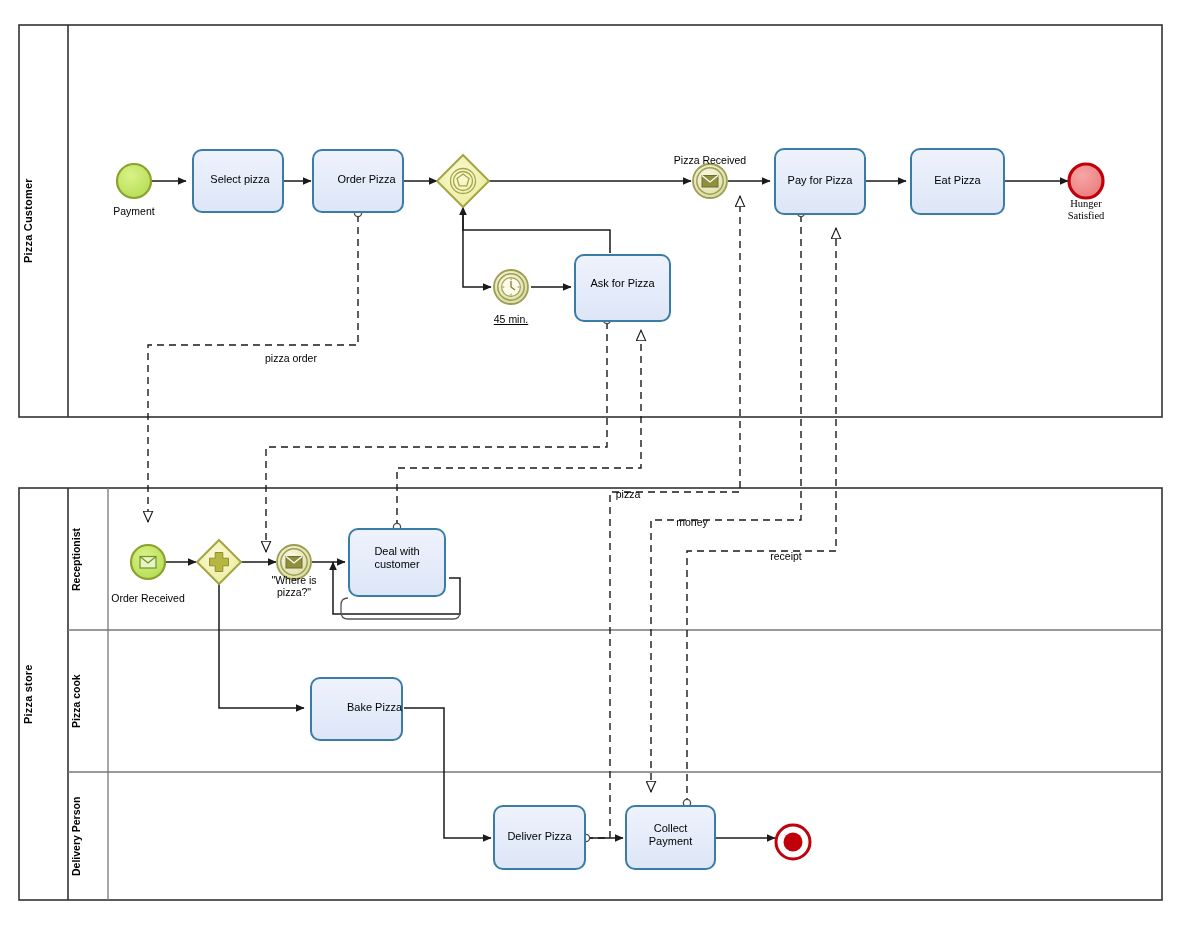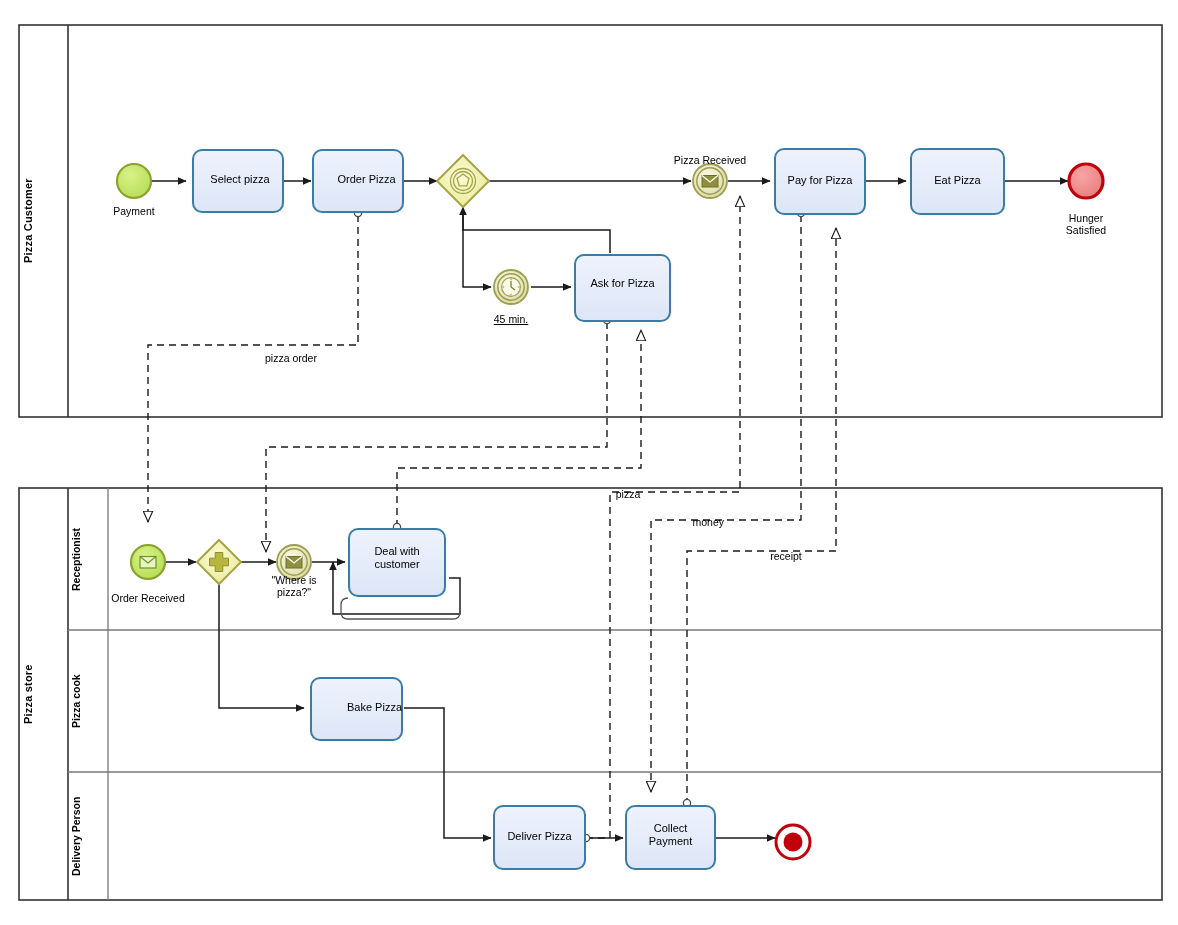--- a/index.html
+++ b/index.html
@@ -212,32 +212,32 @@
   <div class="lanelbl" style="left:70px;top:773px;width:37px;height:126px;">Delivery Person</div>
 
   <div class="lbl evlbl" style="left:99px;top:205px;width:70px;">Payment</div>
   <div class="lbl tasklbl" style="left:193px;top:173px;width:94px;">Select pizza</div>
   <div class="lbl tasklbl" style="left:313px;top:173px;width:107px;">Order Pizza</div>
   <div class="lbl evlbl" style="left:476px;top:313px;width:70px;text-decoration:underline;">45 min.</div>
   <div class="lbl tasklbl" style="left:575px;top:277px;width:95px;">Ask for Pizza</div>
   <div class="lbl evlbl" style="left:655px;top:133px;width:110px;margin-top:21px;">Pizza Received</div>
   <div class="lbl tasklbl" style="left:775px;top:174px;width:90px;">Pay for Pizza</div>
   <div class="lbl tasklbl" style="left:911px;top:174px;width:93px;">Eat Pizza</div>
-  <div class="lbl evlbl" style="left:1041px;top:212px;width:90px;">Hunger
+  <div class="lbl evlbl" style="left:1041px;top:198px;width:90px;font-family:Liberation Serif, serif;">Hunger
 Satisfied</div>
 
   <div class="lbl evlbl" style="left:98px;top:592px;width:100px;">Order Received</div>
   <div class="lbl evlbl" style="left:254px;top:574px;width:80px;">"Where is
 pizza?"</div>
   <div class="lbl tasklbl" style="left:349px;top:545px;width:96px;">Deal with
 customer</div>
 
   <div class="lbl tasklbl" style="left:311px;top:701px;width:91px;text-align:right;">Bake Pizza</div>
   <div class="lbl tasklbl" style="left:494px;top:830px;width:91px;">Deliver Pizza</div>
   <div class="lbl tasklbl" style="left:626px;top:822px;width:89px;">Collect
 Payment</div>
 
   <div class="lbl flowlbl" style="left:216px;top:352px;width:150px;">pizza order</div>
   <div class="lbl flowlbl" style="left:600px;top:488px;width:56px;text-align:center;">pizza</div>
-  <div class="lbl flowlbl" style="left:660px;top:516px;width:64px;text-align:right;">money</div>
+  <div class="lbl flowlbl" style="left:660px;top:516px;width:64px;">money</div>
   <div class="lbl flowlbl" style="left:752px;top:550px;width:68px;">receipt</div>
 
 </div>
 
 </body></html>

